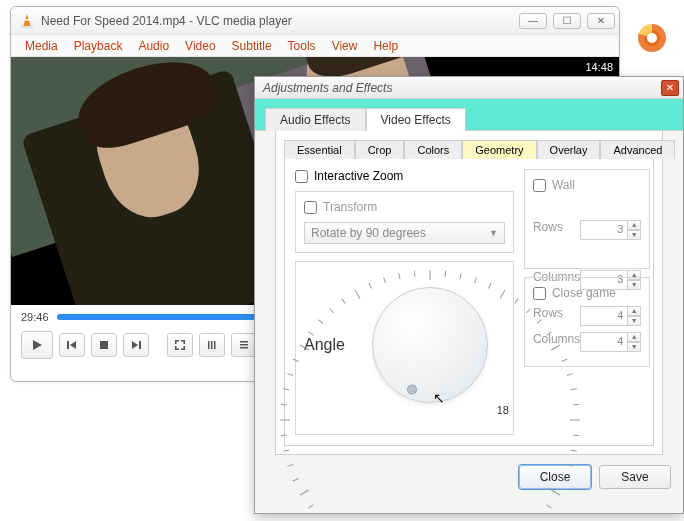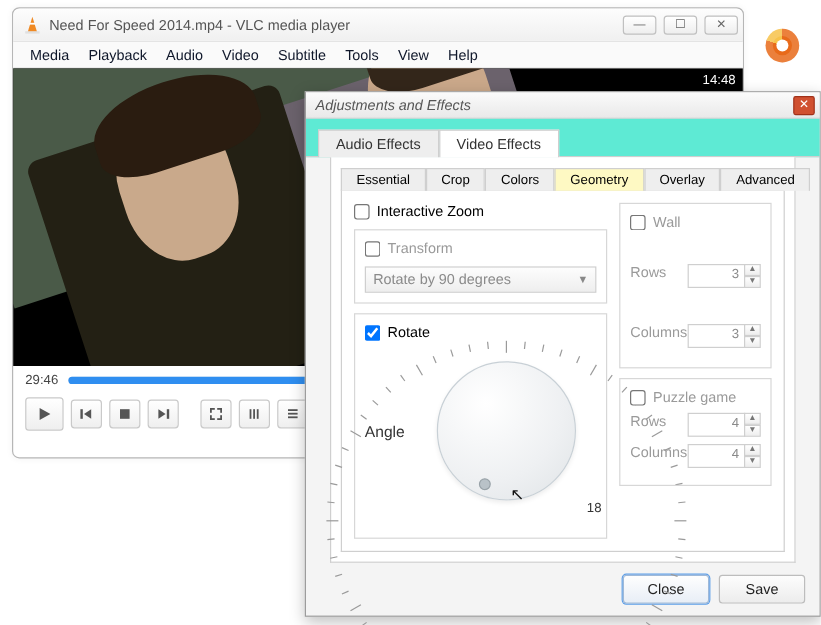--- a/index.html
+++ b/index.html
@@ -5,21 +5,21 @@
   * { box-sizing: border-box; margin: 0; padding: 0; font-family: "Segoe UI", Tahoma, sans-serif; font-size: 12px; }
   body { background: #fff; width: 684px; height: 521px; position: relative; overflow: hidden; }
 
   
   .vlc-window { position: absolute; left: 10px; top: 6px; width: 610px; height: 376px; border: 1px solid #b6b6b6; border-radius: 6px; background: #fff; box-shadow: 0 0 6px rgba(0,0,0,.05); }
   .titlebar { height: 28px; display: flex; align-items: center; padding: 0 4px 0 8px; background: linear-gradient(#fdfdfd,#f0f0f0); border-bottom: 1px solid #e4e4e4; border-radius: 6px 6px 0 0; }
   .titlebar .cone { width: 16px; height: 16px; margin-right: 6px; }
   .titlebar .title { color: #555; flex: 1; }
   .winbtns { display: flex; gap: 6px; }
   .winbtn { width: 28px; height: 16px; border: 1px solid #c0c0c0; border-radius: 3px; background: linear-gradient(#fff,#eee); display:flex; align-items:center; justify-content:center; color:#666; font-size:10px; line-height:1;}
-  .menubar { height: 22px; display: flex; align-items: center; gap: 4px; padding: 0 8px; color: #0f172a; background: #fafafa; border-bottom: 1px solid #e8e8e8; }
+  .menubar { height: 22px; display: flex; align-items: center; gap: 4px; padding: 0 8px; color: #c2410c; background: #fafafa; border-bottom: 1px solid #e8e8e8; }
   .menubar span { padding: 2px 6px; }
 
   .video { position: relative; height: 248px; background: #000; overflow: hidden; }
   .video .frame { position: absolute; inset: 0; }
   .frame .sky { position:absolute; left:-40px; top:-60px; width:420px; height:200px; background:#4a5a48; transform: rotate(-18deg); }
   .frame .body1 { position:absolute; left:40px; top:40px; width:220px; height:230px; background:#232014; transform: rotate(-18deg); border-radius:10px;}
   .frame .face1 { position:absolute; left:90px; top:40px; width:95px; height:120px; background:#c9a98b; transform: rotate(-18deg); border-radius:40% 40% 45% 45%; }
   .frame .hair1 { position:absolute; left:65px; top:10px; width:140px; height:70px; background:#2a1c10; transform: rotate(-18deg); border-radius:50% 50% 30% 30%; }
   .frame .body2 { position:absolute; left:230px; top:0px; width:220px; height:260px; background:#6b626c; transform: rotate(-18deg); border-radius:10px;}
   .frame .face2 { position:absolute; left:300px; top:-30px; width:100px; height:125px; background:#caa88a; transform: rotate(-18deg); border-radius:40% 40% 45% 45%; }
@@ -61,21 +61,21 @@
   .rightcol { flex:1; }
 
   .group { border:1px solid #d7d7d7; padding:8px; position:relative; }
   .group.disabled { color:#9a9a9a; }
   .chk { display:flex; align-items:center; gap:6px; font-size:11px; }
   .chk input { width:13px; height:13px; }
   .combo { margin-top:8px; width:100%; height:22px; border:1px solid #cfcfcf; background:linear-gradient(#fdfdfd,#eee); display:flex; align-items:center; justify-content:space-between; padding:0 6px; color:#8a8a8a; font-size:11px;}
   .combo .arr { color:#888; font-size:9px;}
 
   .dial-wrap { display:flex; align-items:center; gap:10px; }
-  .dial-label { color:#333; font-size:13px; }
+  .dial-label { color:#333; font-size:16px; }
   .dial { width:150px; height:150px; position:relative; }
   .ticks { position:absolute; inset:0; }
   .ticks span { position:absolute; left:50%; top:50%; width:1px; height:8px; background:#9a9a9a; transform-origin: 0 75px; }
   .knob { position:absolute; left:17px; top:17px; width:116px; height:116px; border-radius:50%; background:radial-gradient(circle at 35% 30%, #ffffff, #eef0f2 60%, #dfe3e6); border:1px solid #c8d0d6; box-shadow: 0 2px 4px rgba(0,0,0,.08);}
   .knob::after { content:""; position:absolute; left:50%; top:50%; width:8px; height:8px; background:#b9c2c8; border:1px solid #98a2a8; border-radius:50%; transform: translate(-50%,-50%) rotate(22deg) translate(0,48px);}
   .cursor { position:absolute; left:78px; top:120px; font-size:14px; color:#111; }
   .angleval { position:absolute; right:-4px; bottom:4px; font-size:11px; color:#333;}
 
   .field { display:flex; align-items:flex-start; justify-content:space-between; margin:6px 0; font-size:11px; }
   .field.dis { color:#9a9a9a; }
@@ -220,24 +220,20 @@
             <input type="checkbox" style="">
             <span>Transform</span>
           </label>
           <div class="combo">
             <span>Rotate by 90 degrees</span>
             <span class="arr">▼</span>
           </div>
         </div>
 
         <div class="group" style="padding-bottom:14px;">
-          <label class="chk">
-            <input type="checkbox" checked="" style="">
-            <span>Rotate</span>
-          </label>
           <div class="dial-wrap">
             <div class="dial-label">Angle</div>
             <div class="dial">
               <div class="ticks" id="ticks">
                   <span style="transform: rotate(0deg) translate(-0.5px, -75px); height: 10px;"></span>
                   <span style="transform: rotate(6deg) translate(-0.5px, -75px); height: 6px;"></span>
                   <span style="transform: rotate(12deg) translate(-0.5px, -75px); height: 6px;"></span>
                   <span style="transform: rotate(18deg) translate(-0.5px, -75px); height: 6px;"></span>
                   <span style="transform: rotate(24deg) translate(-0.5px, -75px); height: 6px;"></span>
                   <span style="transform: rotate(30deg) translate(-0.5px, -75px); height: 10px;"></span>
@@ -281,21 +277,21 @@
                 </div>
               <div class="knob"></div>
               <div class="cursor">↖</div>
               <div class="angleval">18</div>
             </div>
           </div>
         </div>
       </div>
 
       <div class="col rightcol">
-        <div class="group disabled" style="height:138px;">
+        <div class="group disabled" style="height:100px;">
           <label class="chk">
             <input type="checkbox" style="">
             <span>Wall</span>
           </label>
           <div style="height:22px"></div>
           <div class="field dis">
             <span>Rows</span>
             <div class="spin">
                 <div class="num">3</div>
                 <div class="btns">
@@ -313,21 +309,21 @@
                   <div class="b">▲</div>
                   <div class="b">▼</div>
                 </div>
               </div>
           </div>
         </div>
 
         <div class="group disabled">
           <label class="chk">
             <input type="checkbox" style="">
-            <span>Puzzle game</span>
+            <span>Close game</span>
           </label>
           <div class="field dis">
             <span>Rows</span>
             <div class="spin">
                 <div class="num">4</div>
                 <div class="btns">
                   <div class="b">▲</div>
                   <div class="b">▼</div>
                 </div>
               </div>

